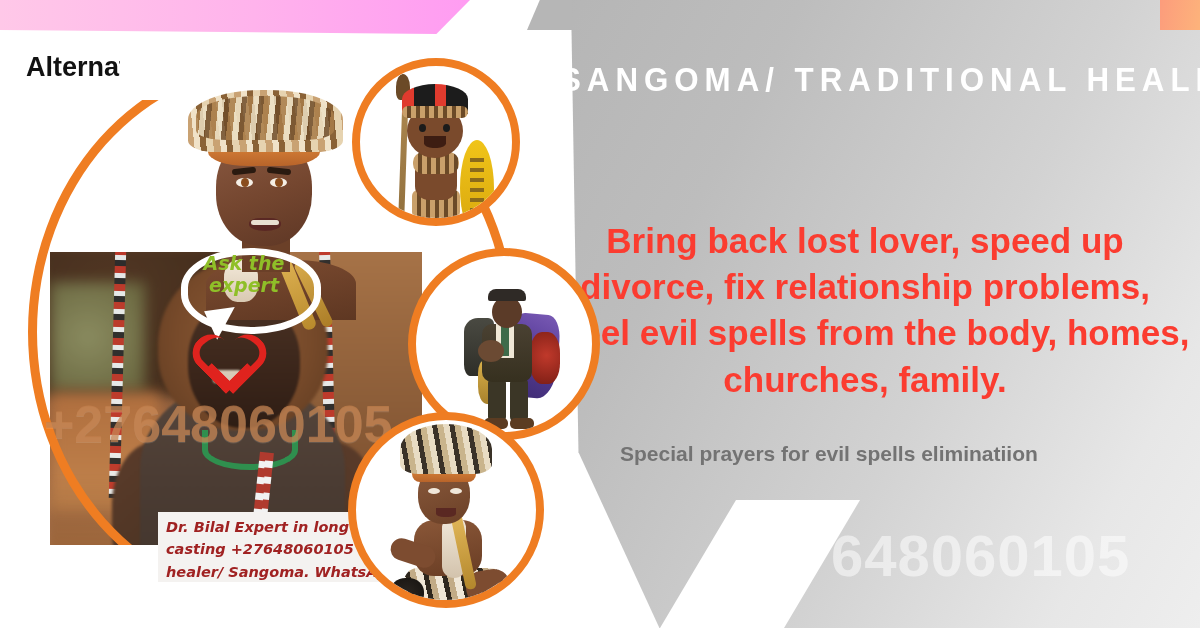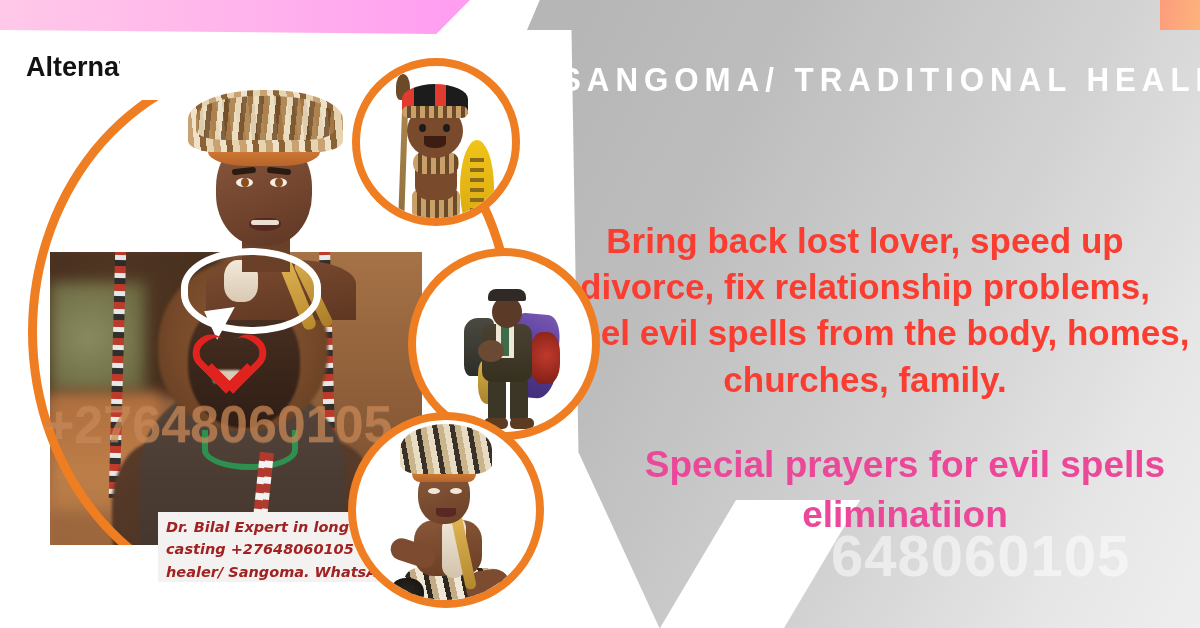--- a/index.html
+++ b/index.html
@@ -27,22 +27,22 @@
 
   
   .kicker{position:absolute;left:560px;top:60px;width:620px;
     color:#ffffff;font-size:34px;letter-spacing:6.5px;font-weight:700;
     font-family:"Liberation Sans Narrow","Liberation Sans",sans-serif;
     transform:scaleX(.92);transform-origin:left center;white-space:nowrap;}
   .bigname{position:absolute;left:560px;top:100px;width:630px;text-align:center;
     color:#ffffff;font-size:74px;font-weight:700;letter-spacing:7px;line-height:1;}
   .redtext{position:absolute;left:540px;top:218px;width:650px;text-align:center;
     color:#fb3c30;font-size:35px;font-weight:700;line-height:1.32;}
-  .blacktext{position:absolute;left:620px;top:440px;width:570px;text-align:center;
-    color:#ec4899;font-size:37px;font-weight:700;line-height:1.35;}
+  .blacktext{position:absolute;left:620px;top:440px;width:570px;
+    color:#737373;font-size:21px;font-weight:700;line-height:1.35;}
   .watermark-right{position:absolute;left:660px;top:522px;width:540px;text-align:center;
     color:rgba(255,255,255,.52);font-size:58px;font-weight:700;letter-spacing:1px;}
 
   
   .photo{position:absolute;left:50px;top:252px;width:372px;height:376px;overflow:hidden;
     background:linear-gradient(160deg,#6d4a33 0%,#8a5a3a 30%,#a8714a 62%,#b8804f 100%);}
   .ph-hut{position:absolute;left:-10px;top:-6px;width:180px;height:150px;
     background:radial-gradient(ellipse at 40% 30%,#4e3522,#3a2718);filter:blur(6px);opacity:.9;}
   .ph-wall{position:absolute;right:-20px;top:-10px;width:190px;height:250px;
     background:linear-gradient(180deg,#a87448,#7d5130);filter:blur(4px);}
@@ -302,20 +302,21 @@
     <div class="hero-browR"></div>
     <div class="hero-mouth"></div>
     <div class="hero-lip"></div>
     <div class="hero-band"></div>
     <div class="hero-feathers"></div>
     <div class="hero-feathers2"></div>
   </div>
 
   <div class="bubble-tail"></div>
   <div class="bubble"></div>
+  <div class="bubble-text">Ask the expert</div>
 
   <div class="heart"></div>
 
   <div class="watermark-photo">+27648060105</div>
 
   <div class="caption">
     <div>Dr. Bilal Expert in long distan</div>
     <div>casting +27648060105 Tradit</div>
     <div>healer/ Sangoma. WhatsApp m</div>
   </div>

